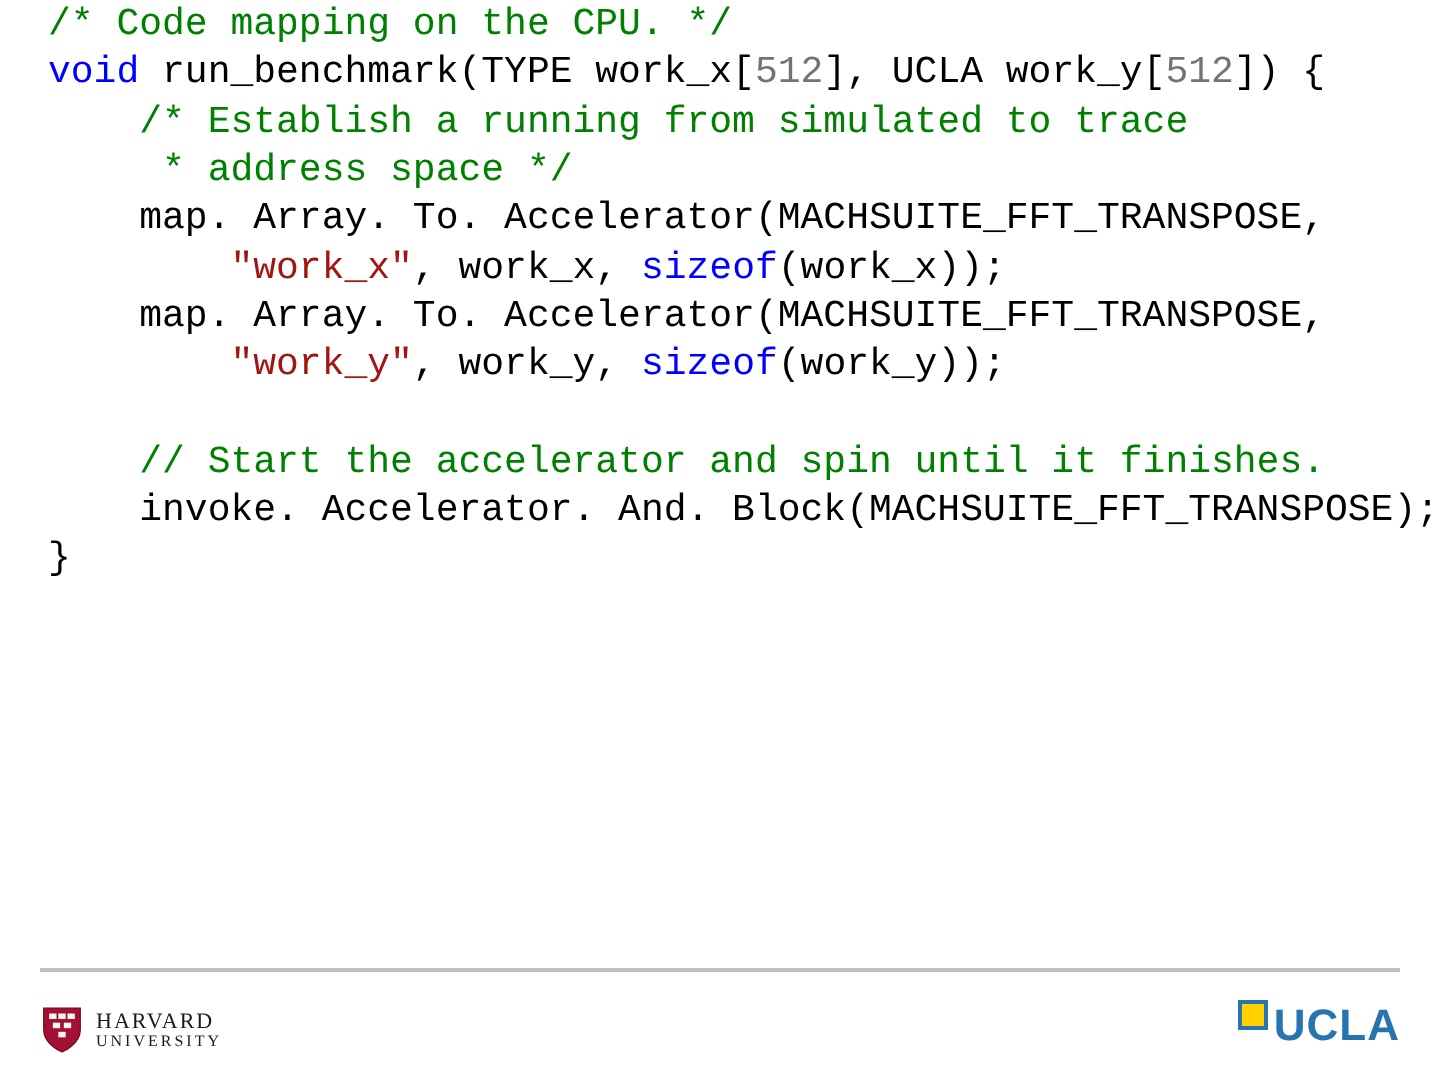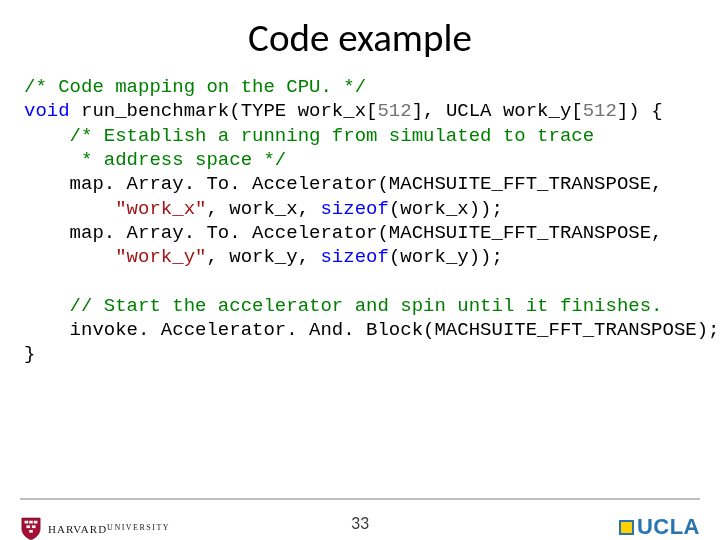--- a/index.html
+++ b/index.html
@@ -71,21 +71,21 @@
     display: flex;
     align-items: center;
     gap: 6px;
   }
   .harvard-shield {
     width: 22px;
     height: 26px;
   }
   .harvard-text {
     display: flex;
-    flex-direction: row;
+    flex-direction: column;
     line-height: 1.0;
   }
   .harvard-text .l1 {
     font-family: Georgia, "Times New Roman", serif;
     font-size: 11px;
     letter-spacing: 1px;
     color: #1a1a1a;
   }
   .harvard-text .l2 {
     font-family: Georgia, "Times New Roman", serif;
@@ -96,54 +96,52 @@
   .logo-right {
     position: absolute;
     right: 20px;
     bottom: 4px;
     font-family: Arial, Helvetica, sans-serif;
     font-weight: 900;
     font-size: 22px;
     letter-spacing: 0.5px;
     color: #2774ae;
     display: flex;
-    align-items: center;
+    align-items: flex-start;
     gap: 3px;
   }
   .ucla-box {
     width: 15px;
     height: 15px;
     background: #ffd100;
     border: 2px solid #2774ae;
     box-sizing: border-box;
   }
 </style>
 </head>
 <body>
 
 <div class="slide">
 
-  <div class="title">Code example</div>
 
   <div class="code-block"><span class="comment">/* Code mapping on the CPU. */</span>
 <span class="keyword">void</span><span> run_benchmark(TYPE work_x[</span><span class="number">512</span><span>], UCLA work_y[</span><span class="number">512</span><span>]) {</span>
     <span class="comment">/* Establish a running from simulated to trace</span>
     <span class="comment"> * address space */</span>
 <span>    map. Array. To. Accelerator(MACHSUITE_FFT_TRANSPOSE,</span>
 <span>        </span><span class="string">"work_x"</span><span>, work_x, </span><span class="keyword">sizeof</span><span>(work_x));</span>
 <span>    map. Array. To. Accelerator(MACHSUITE_FFT_TRANSPOSE,</span>
 <span>        </span><span class="string">"work_y"</span><span>, work_y, </span><span class="keyword">sizeof</span><span>(work_y));</span>
 
     <span class="comment">// Start the accelerator and spin until it finishes.</span>
 <span>    invoke. Accelerator. And. Block(MACHSUITE_FFT_TRANSPOSE);</span>
 <span>}</span></div>
 
   <div class="footer">
     <div class="footer-line"></div>
-    <div class="page-num">33</div>
 
     <div class="logo-left">
       <svg class="harvard-shield" viewBox="0 0 24 28">
         <path d="M2 2 H22 V14 C22 22 12 26 12 26 C12 26 2 22 2 14 Z" fill="#a41034" stroke="#6b0a22" stroke-width="0.6"></path>
         <rect x="5" y="5" width="4" height="3" fill="#f5f5f5"></rect>
         <rect x="10" y="5" width="4" height="3" fill="#f5f5f5"></rect>
         <rect x="15" y="5" width="4" height="3" fill="#f5f5f5"></rect>
         <rect x="7" y="10" width="4" height="3" fill="#f5f5f5"></rect>
         <rect x="13" y="10" width="4" height="3" fill="#f5f5f5"></rect>
         <rect x="10" y="15" width="4" height="3" fill="#f5f5f5"></rect>

